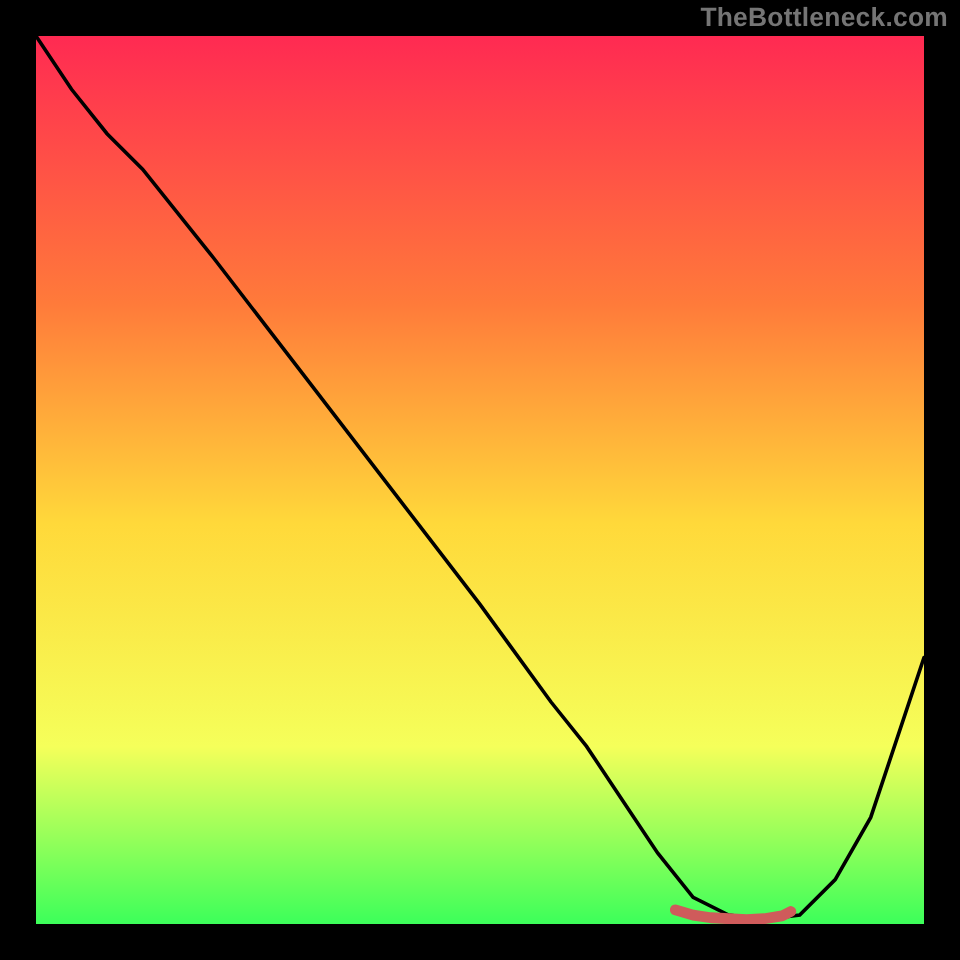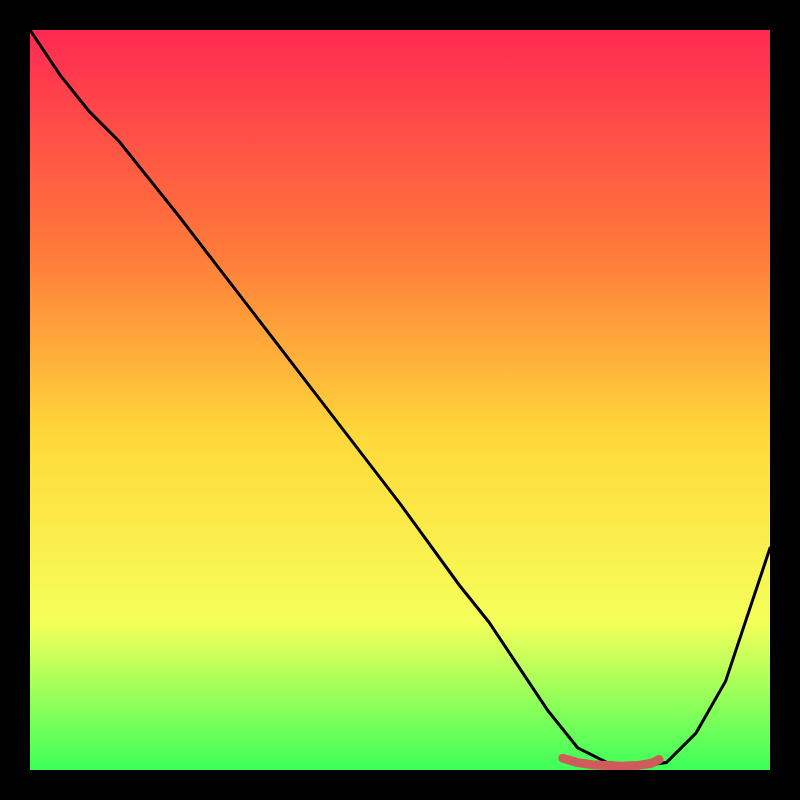--- a/index.html
+++ b/index.html
@@ -26,20 +26,21 @@
     top: 30px;
     width: 740px;
     height: 740px;
   }
   svg { display: block; }
 </style>
 </head>
 <body>
 
 <div class="frame">
+  <div class="watermark">TheBottleneck.com</div>
   <div class="plot">
     <svg id="chart-svg" viewBox="0 0 740 740" width="740" height="740">
       <defs>
         <linearGradient id="bg-grad" x1="0" y1="0" x2="0" y2="1">
           <stop id="g0" offset="0%" stop-color="#ff2a52"></stop>
           <stop id="g1" offset="30%" stop-color="#ff7a3a"></stop>
           <stop id="g2" offset="55%" stop-color="#ffd93a"></stop>
           <stop id="g3" offset="80%" stop-color="#f5ff5a"></stop>
           <stop id="g4" offset="100%" stop-color="#3cff5a"></stop>
         </linearGradient>

